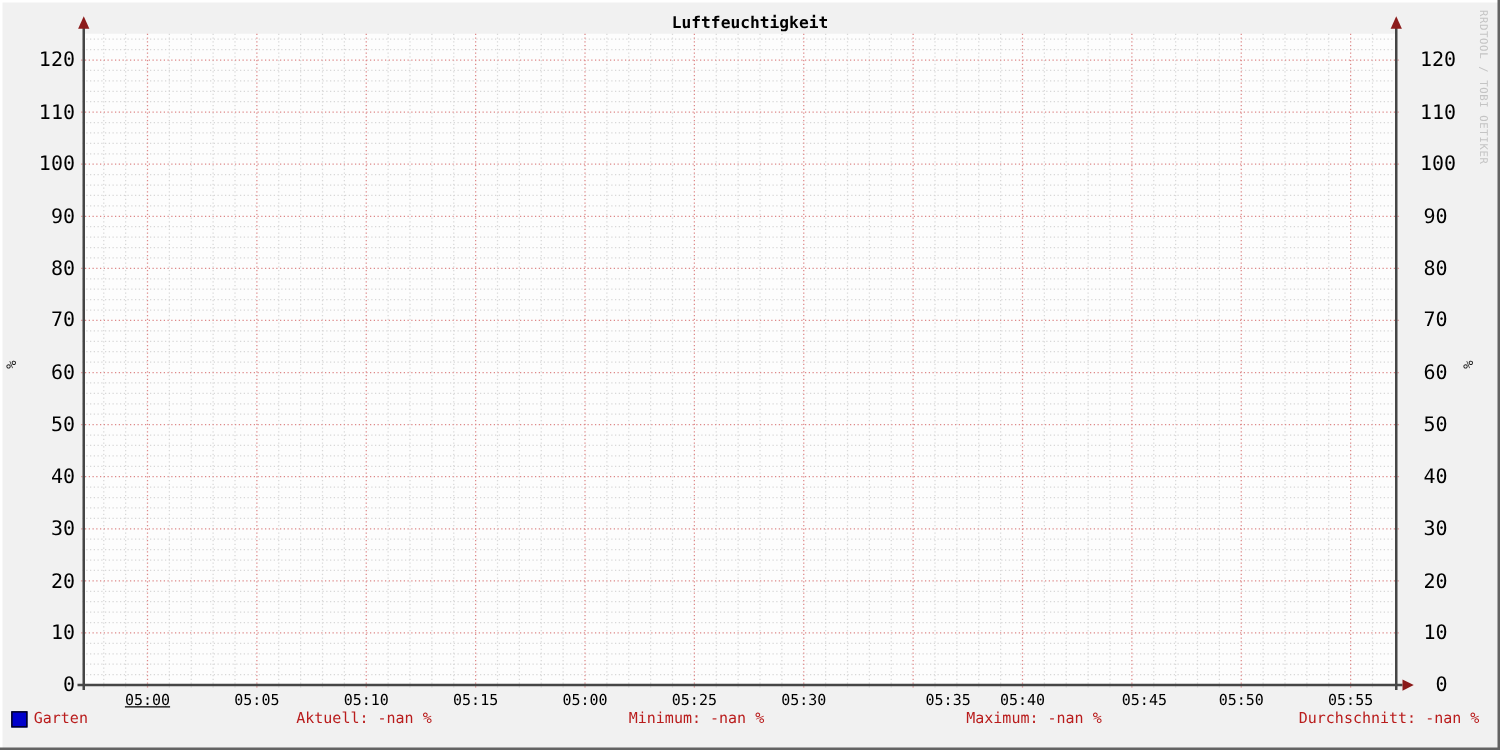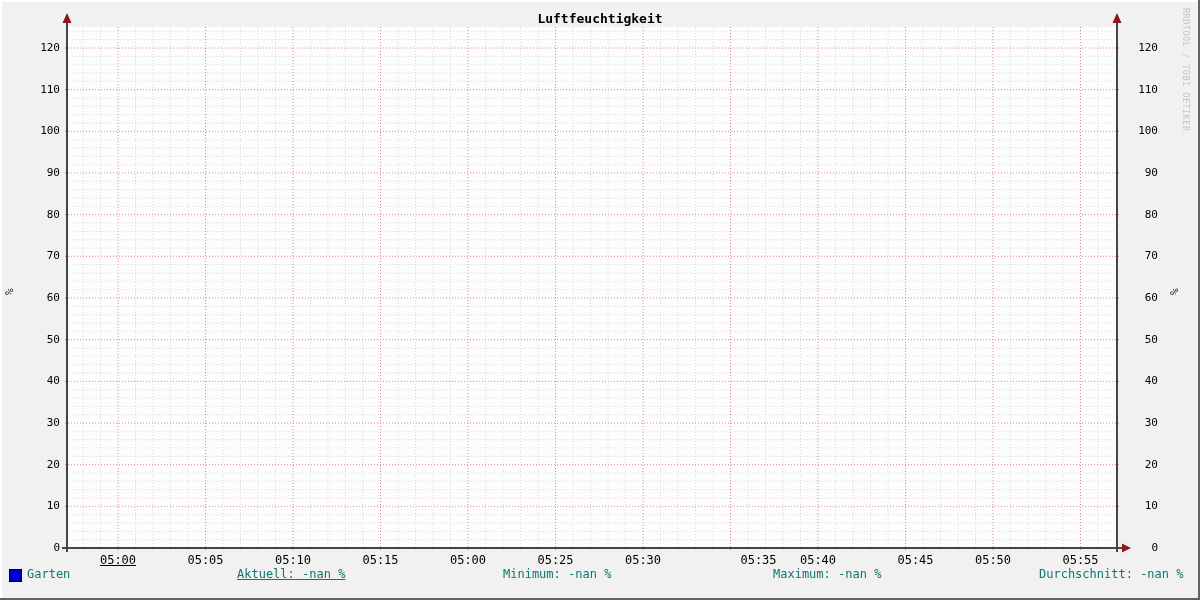--- a/index.html
+++ b/index.html
@@ -14,39 +14,39 @@
   .bevel.left   { left:0; top:0; width:2px; height:600px; background:#ffffff; }
   .bevel.right  { right:0; top:0; width:2px; height:600px; background:#636363; }
   .bevel.bottom { left:0; bottom:0; width:1200px; height:2px; background:#636363; }
 
   .title {
     position:absolute; top:11px; left:0; right:0;
     text-align:center; font-size:13px; font-weight:bold; color:#000;
   }
   svg#plot-svg { position:absolute; left:0; top:0; }
 
-  .ytick { position:absolute; font-size:11px; color:#000; line-height:14px; }
+  .ytick { position:absolute; font-size:16px; color:#000; line-height:14px; }
   .ytick.l { left:18px; width:42px; text-align:right; }
   .ytick.r { left:1136px; width:22px; text-align:right; }
   .xtick { position:absolute; top:553px; width:50px; text-align:center; font-size:12px; color:#000; line-height:14px; }
 
   .ylab { position:absolute; font-size:11px; color:#1a1a1a; width:14px; height:14px; }
   .ylab.l { left:3px;  top:281px; transform:rotate(-90deg); }
   .ylab.r { left:1168px; top:281px; transform:rotate(-90deg); }
 
   .watermark {
     position:absolute; left:1181px; top:8px;
     writing-mode:vertical-rl; font-size:8.5px; letter-spacing:0.5px;
     color:#c4c4c4; white-space:nowrap;
   }
 
   .swatch { position:absolute; left:9px; top:569px; width:11px; height:11px; border:1px solid #000; background:#0000cc; }
-  .ltext  { position:absolute; top:568px; font-size:12px; color:#0f766e; line-height:13px; white-space:pre; }
+  .ltext  { position:absolute; top:568px; font-size:12px; color:#b91c1c; line-height:13px; white-space:pre; }
   .series-name { left:27px; }
-  .stat0 { left:237px;text-decoration:underline; }
+  .stat0 { left:237px; }
   .stat1 { left:503px; }
   .stat2 { left:773px; }
   .stat3 { left:1039px; }
 
   .footer {
     position:absolute; top:584px; left:0; right:0;
     text-align:center; font-size:10px; color:#9b9b9b;
   }
 </style>
 </head>

